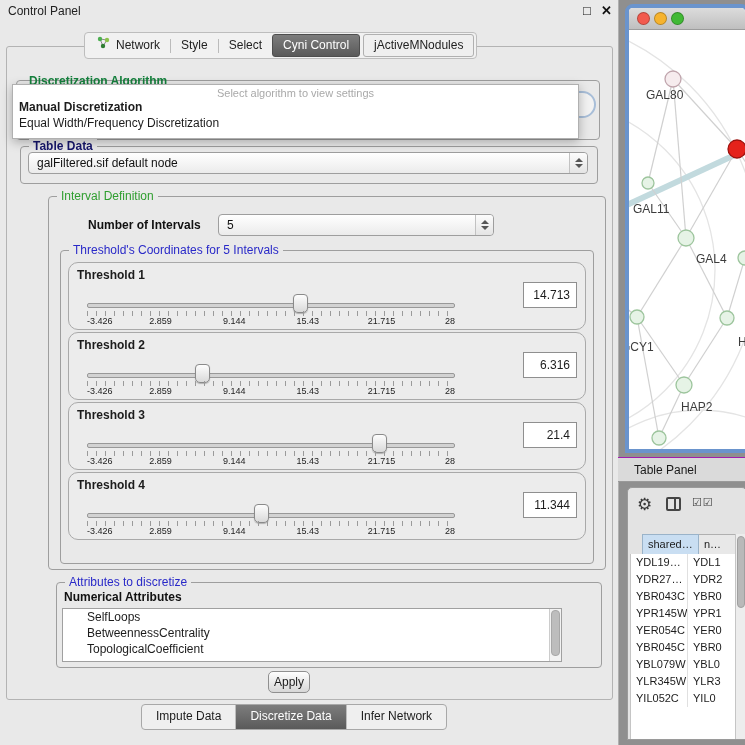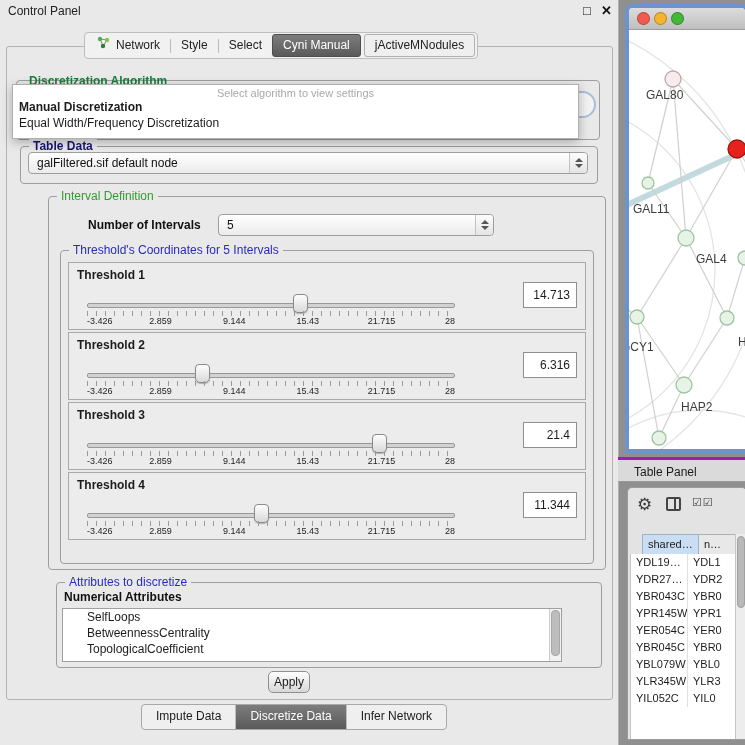--- a/index.html
+++ b/index.html
@@ -39,21 +39,21 @@
   .popup-item.bold{font-weight:bold;}
 
   .combo{position:absolute;height:22px;border:1px solid #9e9e9e;border-radius:4px;background:linear-gradient(#ffffff,#ebebeb);font-size:12px;line-height:20px;padding-left:8px;color:#111;box-sizing:border-box;white-space:nowrap;overflow:hidden;}
   .spinner{position:absolute;right:0;top:0;bottom:0;width:17px;border-left:1px solid #c2c2c2;display:flex;flex-direction:column;align-items:center;justify-content:center;gap:2px;background:linear-gradient(#fcfcfc,#e4e4e4);border-radius:0 3px 3px 0;}
   .tri-up{width:0;height:0;border-left:4px solid transparent;border-right:4px solid transparent;border-bottom:4px solid #555;}
   .tri-down{width:0;height:0;border-left:4px solid transparent;border-right:4px solid transparent;border-top:4px solid #555;}
 
   .bold-label{position:absolute;font-size:12px;font-weight:bold;color:#111;white-space:nowrap;}
 
   
-  .thrbox{position:absolute;left:68px;width:516px;height:66px;border:1px solid #a9a9a9;border-radius:0;background:#ececec;}
+  .thrbox{position:absolute;left:68px;width:516px;height:66px;border:1px solid #a9a9a9;border-radius:10px;background:#ececec;}
   .thr-label{position:absolute;left:8px;top:5px;font-weight:bold;font-size:12px;}
   .valbox{position:absolute;right:8px;top:19px;width:54px;height:26px;background:#fff;border:1px solid #8f8f8f;font-size:12px;line-height:24px;text-align:right;padding-right:6px;box-sizing:border-box;}
   .slider{position:absolute;left:18px;right:130px;top:0;height:100%;}
   .track{position:absolute;left:0;right:0;top:40px;height:3px;background:#d2d2d2;border:1px solid #989898;border-radius:2px;}
   .thumb{position:absolute;top:31px;width:13px;height:17px;margin-left:-6px;background:linear-gradient(#fdfdfd,#d9d9d9);border:1px solid #8a8a8a;border-radius:4px 4px 5px 5px;box-shadow:0 1px 1px rgba(0,0,0,.25);}
   .ruler{position:absolute;left:0;right:0;top:48px;height:5px;background:repeating-linear-gradient(to right,#9a9a9a 0 1px,transparent 1px 9px);}
   .ruler-labels{position:absolute;left:0;right:0;top:53px;height:11px;}
   .tick-label{position:absolute;font-size:9px;color:#222;white-space:nowrap;}
 
   
@@ -72,21 +72,21 @@
   
   .netwin{position:absolute;left:625px;top:4px;width:124px;height:449px;border:4px solid #6a94cd;border-radius:8px 8px 0 0;background:#fff;box-sizing:border-box;overflow:hidden;}
   .mac-bar{position:relative;height:21px;background:linear-gradient(#dcdcdc,#bfbfbf);border-bottom:1px solid #9c9c9c;}
   .light{position:absolute;top:4px;width:13px;height:13px;border-radius:50%;border:1px solid rgba(0,0,0,.25);box-sizing:border-box;}
   .l-red{left:8px;background:#f25a4e;}
   .l-yellow{left:25px;background:#f6b32e;}
   .l-green{left:42px;background:#41b935;}
   .netcanvas{position:absolute;left:0;top:21px;}
   .nlabel{font-size:12px;fill:#3c3c3c;font-family:"Liberation Sans",sans-serif;}
 
-  .tp-bar{position:absolute;left:618px;top:457px;width:127px;height:25px;background:#dadada;border-top:3px solid #a21caf;border-bottom:1px solid #999;font-size:12px;color:#1a1a1a;line-height:25px;padding-left:16px;box-sizing:border-box;}
+  .tp-bar{position:absolute;left:618px;top:457px;width:127px;height:25px;background:#dadada;border-top:1px solid #a21caf;border-bottom:1px solid #999;font-size:12px;color:#1a1a1a;line-height:25px;padding-left:16px;box-sizing:border-box;}
 
   
   .twin{position:absolute;left:627px;top:487px;width:118px;height:251px;background:#e3e3e3;border:1px solid #9a9a9a;border-radius:5px 5px 0 0;overflow:hidden;}
   .gear{position:absolute;left:9px;top:6px;font-size:17px;color:#3a3a3a;}
   .colicon{position:absolute;left:38px;top:9px;width:15px;height:14px;border:2px solid #454545;border-radius:2px;box-sizing:border-box;}
   .colicon div{position:absolute;left:50%;top:0;bottom:0;width:2px;background:#454545;}
   .checks{position:absolute;left:64px;top:8px;font-size:11px;color:#3a3a3a;letter-spacing:1px;}
   .thead{position:absolute;left:2px;top:46px;right:10px;height:24px;display:flex;padding-left:12px;}
   .hcell{font-size:11px;line-height:18px;padding-left:5px;box-sizing:border-box;overflow:hidden;white-space:nowrap;}
   .h0{width:57px;background:#c9def2;border:1px solid #9ab3c9;}
@@ -123,21 +123,21 @@
       </div>
       <div class="tabsep"></div>
       <div class="tab">
           <span>Style</span>
         </div>
       <div class="tabsep"></div>
       <div class="tab">
           <span>Select</span>
         </div>
       <div class="tab dark">
-          <span>Cyni Manual</span>
+          <span>Cyni Control</span>
         </div>
       <div class="tab boxed">
           <span>jActiveMNodules</span>
         </div>
     </div>
 
     <div class="main"></div>
 
     <div class="group" style="left:16px;top:80px;width:582px;height:58px;">
       <span class="group-title t-bold">Discretization Algorithm</span>

